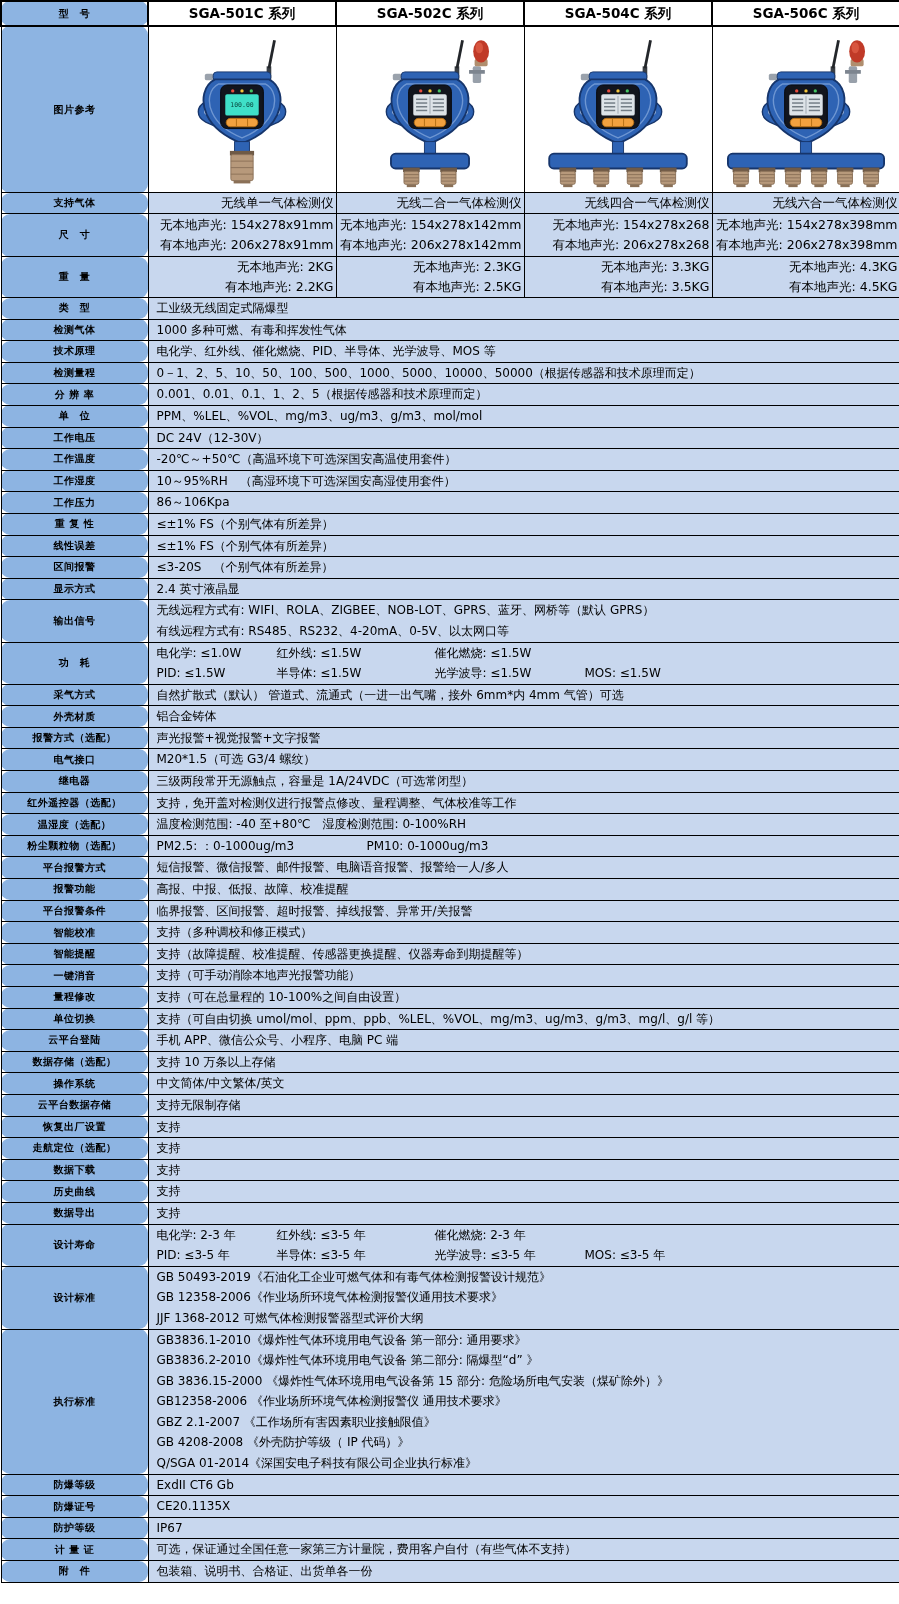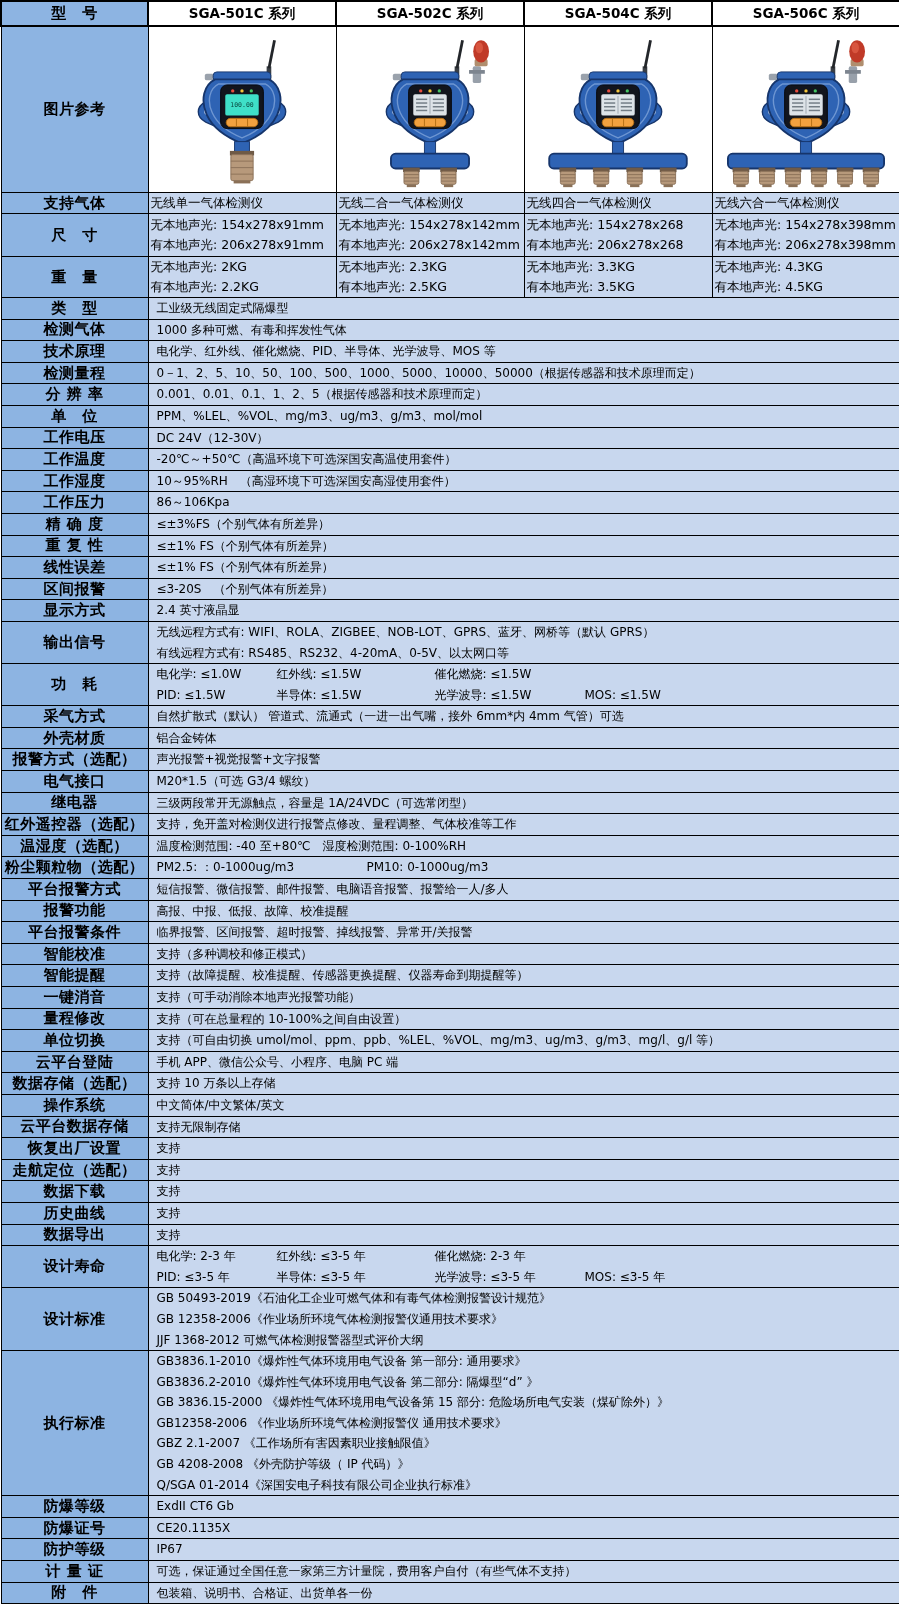--- a/index.html
+++ b/index.html
@@ -7,25 +7,25 @@
     --value-bg:#c8d7ee;
     --border:#000000;
     --white:#ffffff;
   }
   html,body{margin:0;padding:0;background:#fff;}
   body{width:899px;font-family:"DejaVu Sans","Liberation Sans",sans-serif;color:#000;}
   table{border-collapse:collapse;table-layout:fixed;width:899px;}
   td{border:1px solid var(--border);overflow:hidden;vertical-align:middle;}
   .lbl{
     background:var(--label-bg);
-    font-weight:bold;text-align:center;font-size:15px;
-    padding:0 0;letter-spacing:.5px;
+    font-weight:bold;text-align:center;font-size:10px;
+    padding:0 0;letter-spacing:.5px;border-radius:9px;
   }
   .val{background:var(--value-bg);font-size:12px;text-align:left;padding:0 8px;margin-left:24px;}
-  .valc{background:var(--value-bg);font-size:12.5px;text-align:left;padding:0 2px;}
+  .valc{background:var(--value-bg);font-size:12.5px;text-align:right;padding:0 2px;}
   .valc div{line-height:20px;}
   .model{background:var(--white);text-align:center;font-weight:bold;font-size:13.5px;}
   .img{background:var(--white);text-align:center;vertical-align:middle;padding:0;}
   .r-header td{height:21px;border-width:2px;}
   .r-image td{height:165px;}
   .r-support td{height:20px;margin-left:16px;}
   .r-size td{height:42px;}
   .r-weight td{height:40px;}
   .line{line-height:20.6px;white-space:pre-wrap;}
   .seg{display:inline-block;}
@@ -377,26 +377,20 @@
           <div class="line">10～95%RH　（高湿环境下可选深国安高湿使用套件）</div>
         </td>
       </tr>
       <tr>
         <td class="lbl">工作压力</td>
         <td class="val" colspan="4">
           <div class="line">86～106Kpa</div>
         </td>
       </tr>
       <tr>
-        <td class="lbl">精 确 度</td>
-        <td class="val" colspan="4">
-          <div class="line">≤±3%FS（个别气体有所差异）</div>
-        </td>
-      </tr>
-      <tr>
         <td class="lbl">重 复 性</td>
         <td class="val" colspan="4">
           <div class="line">≤±1% FS（个别气体有所差异）</div>
         </td>
       </tr>
       <tr>
         <td class="lbl">线性误差</td>
         <td class="val" colspan="4">
           <div class="line">≤±1% FS（个别气体有所差异）</div>
         </td>

